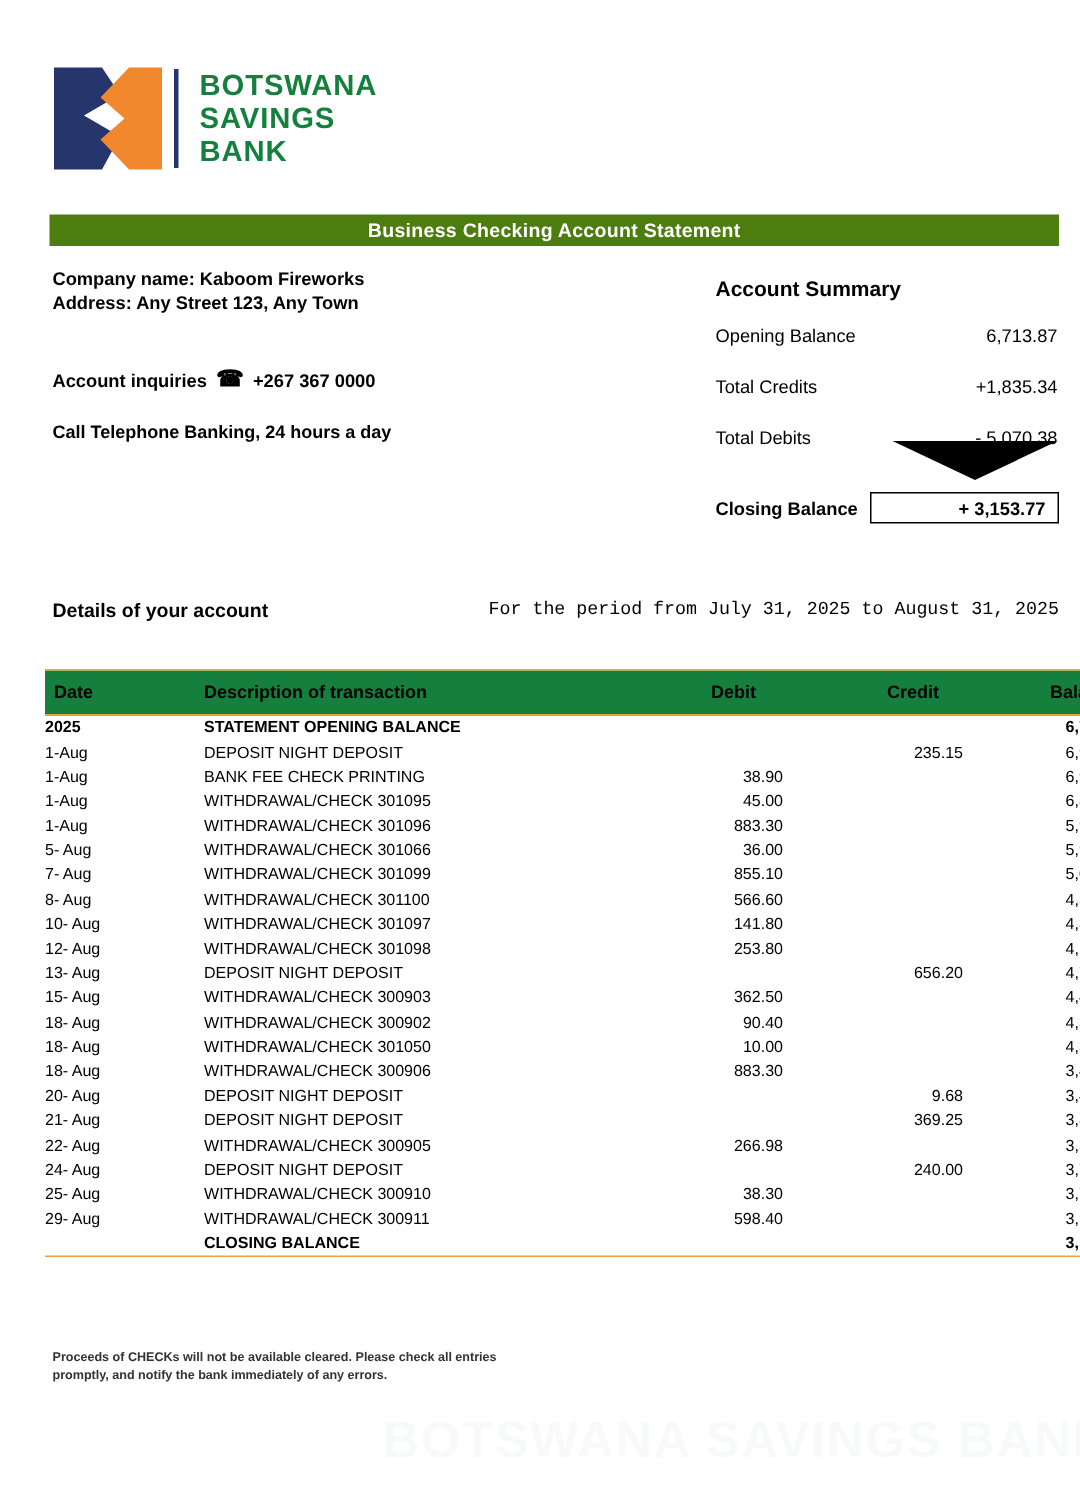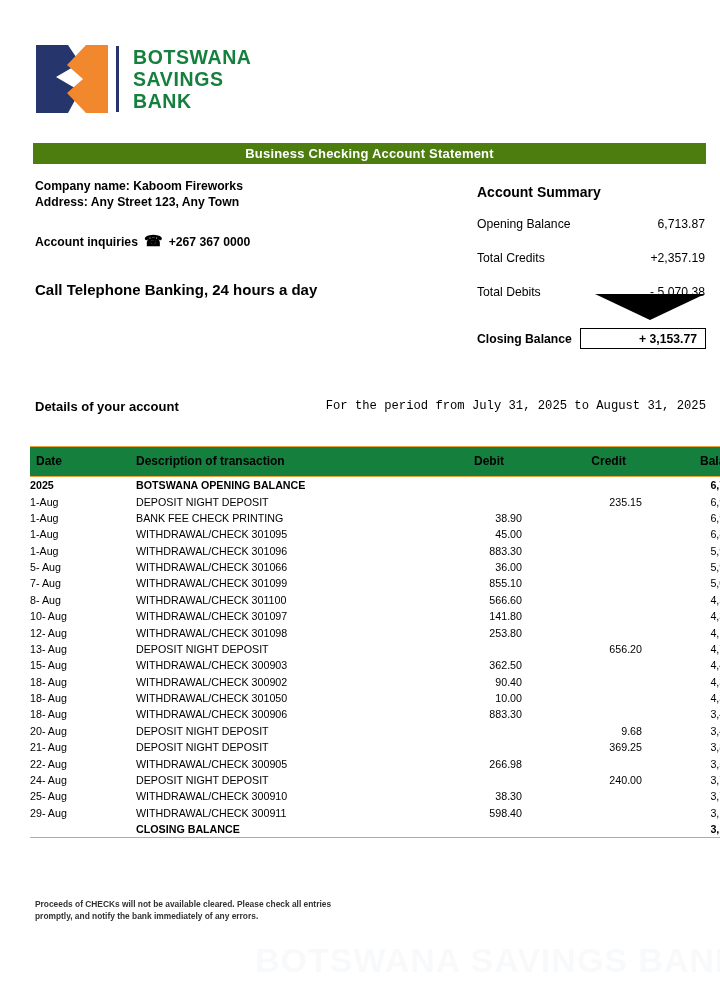--- a/index.html
+++ b/index.html
@@ -67,39 +67,39 @@
     position: absolute;
     left: 35px;
     top: 178px;
     font-weight: bold;
     font-size: 12.2px;
     line-height: 16px;
   }
   .inquiries {
     position: absolute;
     left: 35px;
-    top: 234px;
+    top: 246px;
     font-weight: bold;
     font-size: 12.2px;
     display: flex;
     align-items: center;
     gap: 6px;
   }
   .phone-glyph {
     font-size: 15px;
     line-height: 1;
     position: relative;
     top: -1px;
   }
   .call-note {
     position: absolute;
     left: 35px;
     top: 281px;
     font-weight: bold;
-    font-size: 15px;
+    font-size: 12px;
     text-align: center;
   }
 
   
   .summary {
     position: absolute;
     left: 477px;
     top: 184px;
     width: 228px;
   }
@@ -280,21 +280,21 @@
 <div class="summary">
   <div class="summary-title">Account Summary</div>
 
   <div class="summary-row">
     <span>Opening Balance</span>
     <span class="val">6,713.87</span>
   </div>
 
   <div class="summary-row">
     <span>Total Credits</span>
-    <span class="val">+2,357.19</span>
+    <span class="val">+1,835.34</span>
   </div>
 
   <div class="summary-row">
     <span>Total Debits</span>
     <span class="val">- 5,070.38</span>
   </div>
 </div>
 
 <div class="arrow-wrap">
   <div class="arrow-tri"></div>
@@ -315,21 +315,21 @@
         <th class="c-date">Date</th>
         <th class="c-desc">Description of transaction</th>
         <th class="c-debit">Debit</th>
         <th class="c-credit">Credit</th>
         <th class="c-bal">Balance</th>
       </tr>
     </thead>
     <tbody id="tx-body">
         <tr class="bold-row ">
           <td class="d-date">2025</td>
-          <td class="d-desc">BOTSWANA OPENING BALANCE</td>
+          <td class="d-desc">STATEMENT OPENING BALANCE</td>
           <td class="d-debit"></td>
           <td class="d-credit"></td>
           <td class="d-bal">6,713.87</td>
         </tr>
         <tr>
           <td class="d-date">1-Aug</td>
           <td class="d-desc">DEPOSIT NIGHT DEPOSIT</td>
           <td class="d-debit"></td>
           <td class="d-credit">235.15</td>
           <td class="d-bal">6,949.02</td>

